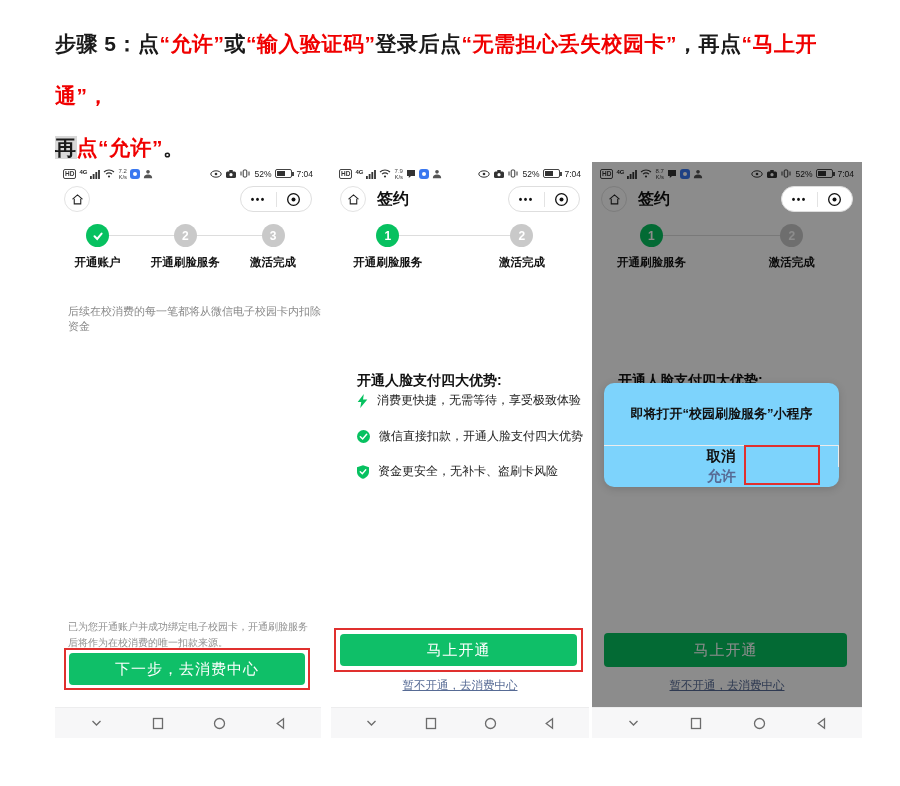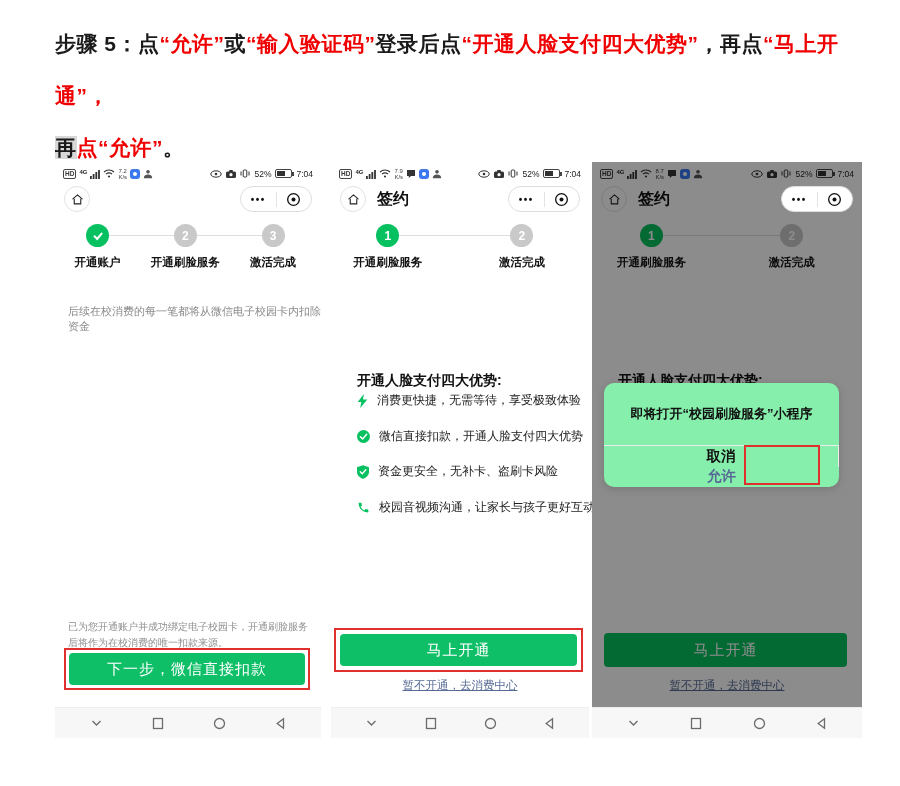--- a/index.html
+++ b/index.html
@@ -67,37 +67,37 @@
   
   .benefits-title { position:absolute; left:26px; top:210px; font-size:14px; font-weight:700; color:#111; }
   .benefit { position:absolute; left:26px; display:flex; align-items:center; gap:9px; font-size:12px; color:#222; font-weight:500; white-space:nowrap; }
   .b1 { top:230px; } .b2 { top:266px; } .b3 { top:301px; } .b4 { top:337px; }
   .link { position:absolute; left:0; right:0; top:516px; text-align:center; font-size:11.5px; color:#576B95; text-decoration:underline; cursor:pointer; }
 
   
   .p3-btn { position:absolute; left:12px; right:15px; top:471px; height:34px; background:#07C160; border-radius:4px; color:#fff; display:flex; align-items:center; justify-content:center; font-size:15px; letter-spacing:1px; }
   .overlay { position:absolute; left:0; right:0; top:0; bottom:31px; background:rgba(0,0,0,0.45); z-index:5; }
   .phone3 .pill { z-index:6; }
-  .dialog { position:absolute; left:12px; top:221px; width:235px; height:104px; background:#86efac; border-radius:10px; z-index:7; box-shadow:0 2px 8px rgba(0,0,0,.15); }
+  .dialog { position:absolute; left:12px; top:221px; width:235px; height:104px; background:#7dd3fc; border-radius:10px; z-index:7; box-shadow:0 2px 8px rgba(0,0,0,.15); }
   .dialog-msg { position:absolute; top:0; left:6px; right:6px; height:62px; display:flex; align-items:center; justify-content:center; font-size:13px; font-weight:600; color:#111; white-space:nowrap; }
   .dialog-btns { position:absolute; left:0; right:0; bottom:0; height:42px; border-top:1px solid #ececec; display:flex;flex-direction:column; }
   .dlg-btn { flex:1; display:flex; align-items:center; justify-content:center; font-size:14.5px; font-weight:700; cursor:pointer; }
   .dlg-cancel { color:#111; border-right:1px solid #ececec; }
   .dlg-allow { color:#576B95; }
   .redbox-allow { position:absolute; right:19px; bottom:2px; width:76px; height:40px; border:2px solid #e0302e; z-index:8; }
 
   .ic { display:inline-block; vertical-align:middle; }
 </style>
 </head>
 <body>
 
 <div class="page">
 
   <div class="doc-title">
-    <div><span class="seg-black">步骤 5：点</span><span class="seg-red">“允许”</span><span class="seg-black">或</span><span class="seg-red">“输入验证码”</span><span class="seg-black">登录后点</span><span class="seg-red">“开通人脸支付四大优势”</span><span class="seg-black">，再点</span><span class="seg-red">“马上开通”，</span></div>
+    <div><span class="seg-black">步骤 5：点</span><span class="seg-red">“允许”</span><span class="seg-black">或</span><span class="seg-red">“输入验证码”</span><span class="seg-black">登录后点</span><span class="seg-red">“无需担心丢失校园卡”</span><span class="seg-black">，再点</span><span class="seg-red">“马上开通”，</span></div>
     <div><span class="seg-black seg-hl">再</span><span class="seg-red">点“允许”</span><span class="seg-black">。</span></div>
   </div>
 
   <div class="phone phone1">
     <div class="statusbar">
       <span class="hd-badge">HD</span>
       <span class="net-label">4G</span>
       <svg class="ic" width="10" height="10" viewBox="0 0 10 10">
           <rect x="0" y="7" width="1.8" height="3" fill="#333"></rect>
           <rect x="2.7" y="5" width="1.8" height="5" fill="#333"></rect>
@@ -177,21 +177,21 @@
       <div class="step" style="left:82%">
         <div class="step-dot dot-gray">3</div>
         <div class="step-label">激活完成</div>
       </div>
     </div>
 
     <div class="subline">后续在校消费的每一笔都将从微信电子校园卡内扣除资金</div>
     <div class="disclaimer">已为您开通账户并成功绑定电子校园卡，开通刷脸服务后将作为在校消费的唯一扣款来源。</div>
 
     <div class="redbox redbox1">
-      <div class="btn-green">下一步，微信直接扣款</div>
+      <div class="btn-green">下一步，去消费中心</div>
     </div>
 
     <div class="navbar">
       <svg class="ic" width="13" height="10" viewBox="0 0 13 10">
           <polyline points="2.5,3 6.5,7 10.5,3" fill="none" stroke="#6c6c6c" stroke-width="1.3"></polyline>
         </svg>
       <svg class="ic" width="12" height="13" viewBox="0 0 12 13">
           <rect x="1.5" y="1.5" width="9" height="10" fill="none" stroke="#6c6c6c" stroke-width="1.3"></rect>
         </svg>
       <svg class="ic" width="13" height="13" viewBox="0 0 13 13">
@@ -300,26 +300,20 @@
         </svg>
       <span>微信直接扣款，开通人脸支付四大优势</span>
     </div>
     <div class="benefit b3">
       <svg class="ic" width="12" height="14" viewBox="0 0 14 16">
           <path d="M7 0 L14 2.6 V7.6 C14 11.8 10.8 14.6 7 16 C3.2 14.6 0 11.8 0 7.6 V2.6 Z" fill="#07C160"></path>
           <polyline points="3.8,7.6 6.2,10 10.2,5.4" fill="none" stroke="#fff" stroke-width="1.6" stroke-linecap="round"></polyline>
         </svg>
       <span>资金更安全，无补卡、盗刷卡风险</span>
     </div>
-    <div class="benefit b4">
-      <svg class="ic" width="13" height="13" viewBox="0 0 24 24">
-          <path d="M6.62 10.79c1.44 2.83 3.76 5.14 6.59 6.59l2.2-2.2c.27-.27.67-.36 1.02-.24 1.12.37 2.33.57 3.57.57.55 0 1 .45 1 1V20c0 .55-.45 1-1 1-9.39 0-17-7.61-17-17 0-.55.45-1 1-1h3.5c.55 0 1 .45 1 1 0 1.25.2 2.45.57 3.57.11.35.03.74-.25 1.02l-2.2 2.2z" fill="#07C160"></path>
-        </svg>
-      <span>校园音视频沟通，让家长与孩子更好互动</span>
-    </div>
 
     <div class="redbox redbox2">
       <div class="btn-green" style="inset:4px;">马上开通</div>
     </div>
     <div class="link">暂不开通，去消费中心</div>
 
     <div class="navbar">
       <svg class="ic" width="13" height="10" viewBox="0 0 13 10">
           <polyline points="2.5,3 6.5,7 10.5,3" fill="none" stroke="#6c6c6c" stroke-width="1.3"></polyline>
         </svg>

